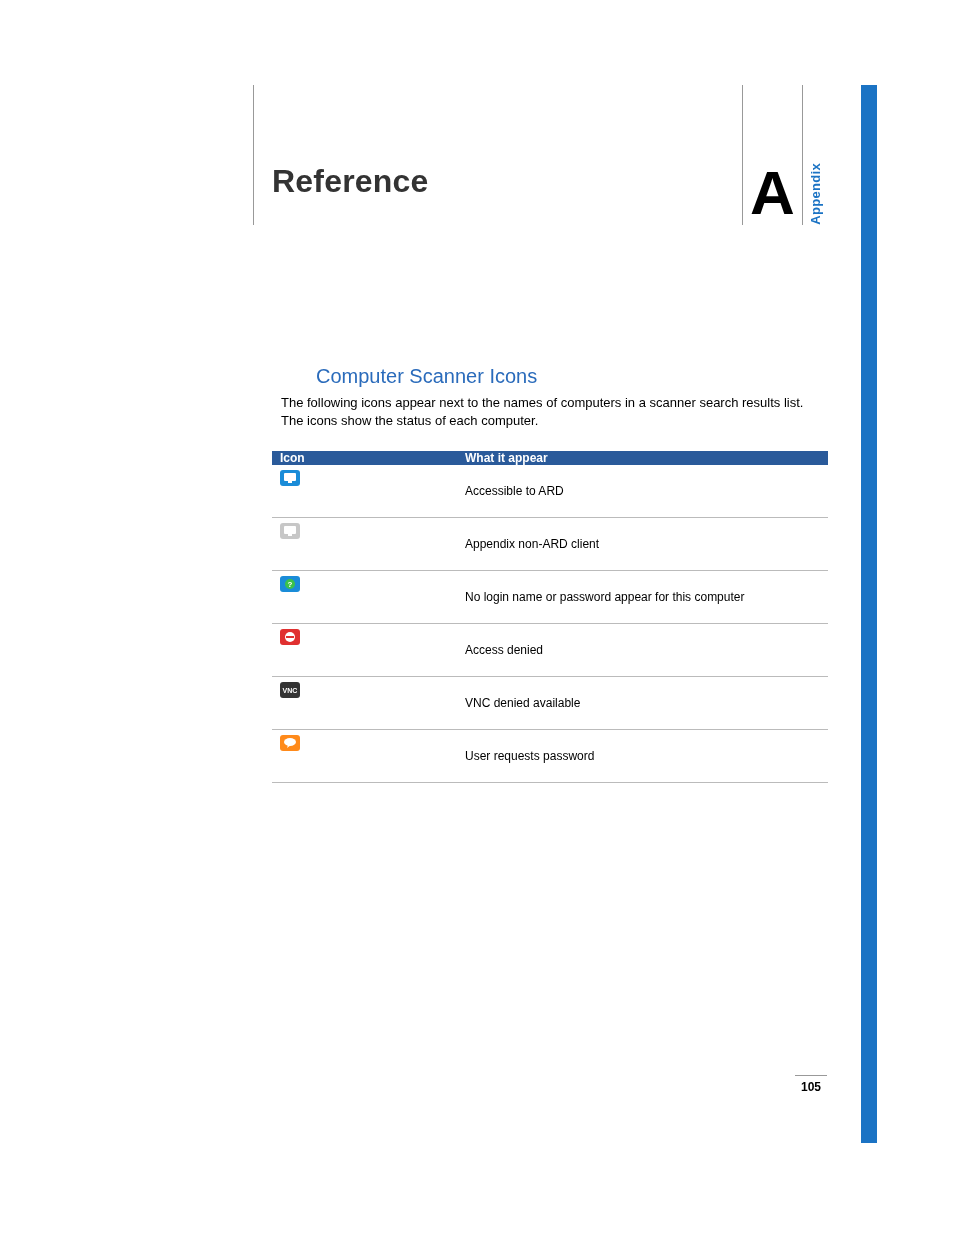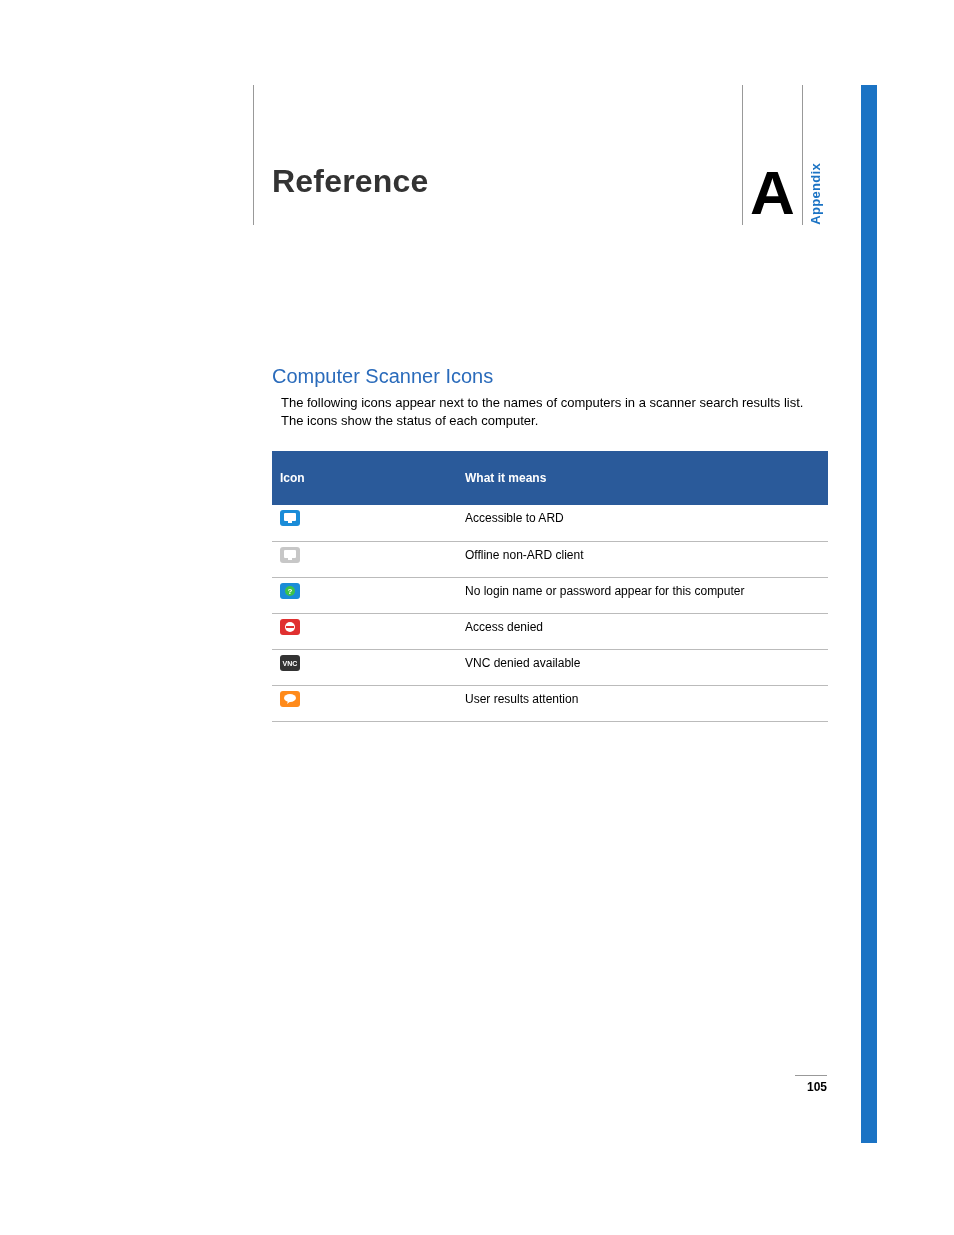--- a/index.html
+++ b/index.html
@@ -79,65 +79,66 @@
     letter-spacing: 0.3px;
   }
   .section {
     margin-top: 140px;
   }
   .section h2 {
     font-size: 20px;
     font-weight: 400;
     color: #2a6bbb;
     margin-bottom: 6px;
+    margin-left: 44px;
   }
   .intro {
     font-size: 13px;
     line-height: 1.35;
     color: #000;
     margin-bottom: 22px;
     margin-left: 9px;
   }
   table.icon-table {
     width: 100%;
     border-collapse: collapse;
   }
   table.icon-table thead th {
     background: #2a5a9a;
     color: #fff;
     font-size: 12px;
     font-weight: 700;
     text-align: left;
-    padding: 20px 8px;
+    padding: 0 8px;
   }
   table.icon-table thead th:first-child { width: 185px; }
   table.icon-table tbody td {
     border-bottom: 1px solid #bbb;
-    padding: 6px 8px;
+    padding: 19px 8px;
     font-size: 12px;
     vertical-align: top;
     height: 36px;
   }
   table.icon-table tbody tr:last-child td { border-bottom: 1px solid #bbb; }
   .icon-cell { padding-top: 5px !important; }
   .ic {
     display: inline-flex;
     align-items: center;
     justify-content: center;
     width: 20px;
     height: 16px;
     border-radius: 4px;
     font-size: 10px;
     font-weight: 700;
   }
   .pagenum {
     position: absolute;
     top: 990px;
     width: 32px;
-    text-align: right;
+    text-align: center;
     font-size: 12px;
     font-weight: 700;
     border-top: 1px solid #999;
     padding-top: 4px;
     left: 542px;
   }
   
   .content-col {
     padding-left: 19px;
   }
@@ -163,21 +164,21 @@
 
   <div class="content-col">
     <div class="section">
       <h2>Computer Scanner Icons</h2>
       <p class="intro">The following icons appear next to the names of computers in a scanner search results list. The icons show the status of each computer.</p>
 
       <table class="icon-table">
         <thead>
           <tr>
             <th>Icon</th>
-            <th>What it means</th>
+            <th>What it appear</th>
           </tr>
         </thead>
         <tbody id="icon-rows">
             <tr>
               <td class="icon-cell"><span class="ic">
                   <svg width="20" height="16">
                     <rect x="0" y="0" width="20" height="16" rx="3" fill="#1a8cd8"></rect>
                     <rect x="4" y="3" width="12" height="8" rx="1" fill="#fff"></rect>
                     <rect x="8" y="11" width="4" height="2" fill="#fff"></rect>
                   </svg>
@@ -185,21 +186,21 @@
               <td>Accessible to ARD</td>
             </tr>
             <tr>
               <td class="icon-cell"><span class="ic">
                   <svg width="20" height="16">
                     <rect x="0" y="0" width="20" height="16" rx="3" fill="#c7c7c7"></rect>
                     <rect x="4" y="3" width="12" height="8" rx="1" fill="#fff"></rect>
                     <rect x="8" y="11" width="4" height="2" fill="#fff"></rect>
                   </svg>
                 </span></td>
-              <td>Offline non-ARD client</td>
+              <td>Appendix non-ARD client</td>
             </tr>
             <tr>
               <td class="icon-cell"><span class="ic">
                   <svg width="20" height="16">
                     <rect x="0" y="0" width="20" height="16" rx="3" fill="#1a8cd8"></rect>
                     <circle cx="10" cy="8" r="5" fill="#3cc24a"></circle>
                     <text x="10" y="11" font-size="8" font-weight="900" text-anchor="middle" fill="#fff">?</text>
                   </svg>
                 </span></td>
               <td>No login name or password appear for this computer</td>
@@ -224,21 +225,21 @@
               <td>VNC denied available</td>
             </tr>
             <tr>
               <td class="icon-cell"><span class="ic">
                   <svg width="20" height="16">
                     <rect x="0" y="0" width="20" height="16" rx="3" fill="#ff8a1a"></rect>
                     <ellipse cx="10" cy="7" rx="6" ry="4" fill="#fff"></ellipse>
                     <path d="M8 10 L7 13 L11 10 Z" fill="#fff"></path>
                   </svg>
                 </span></td>
-              <td>User results attention</td>
+              <td>User requests password</td>
             </tr>
           </tbody>
       </table>
     </div>
   </div>
 
   <div class="pagenum">105</div>
 </div>
 
 </body></html>

